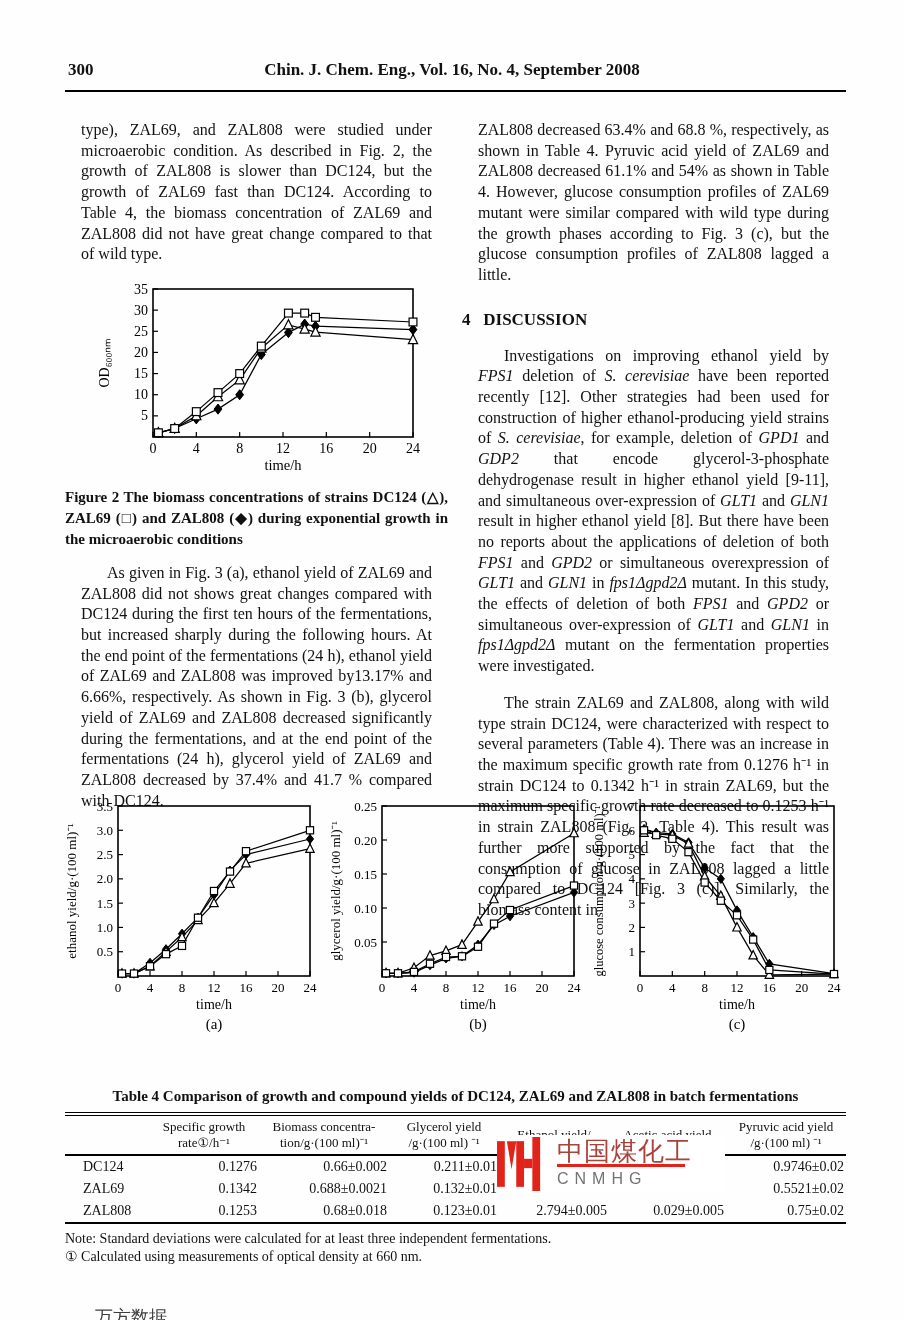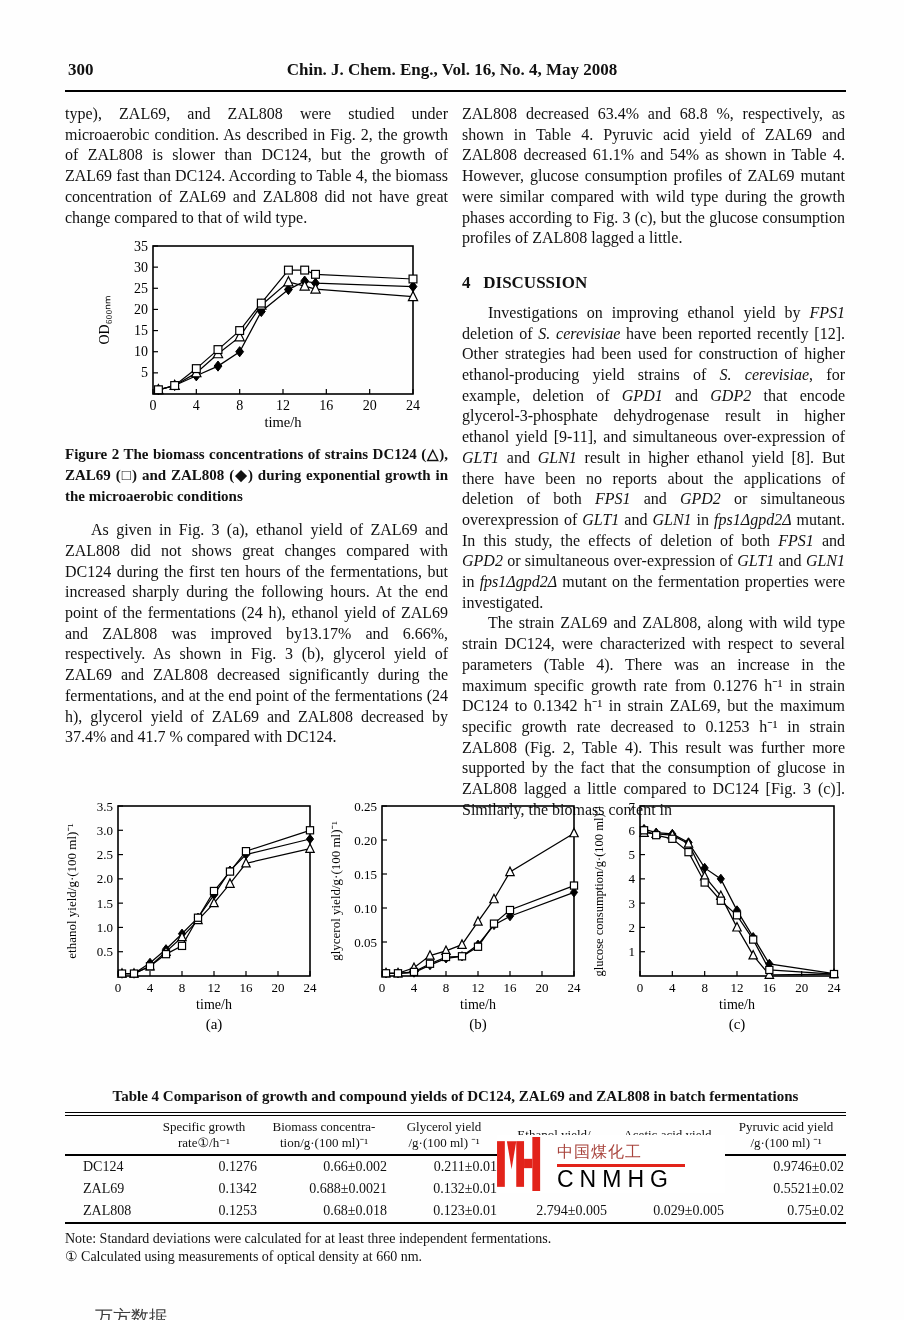--- a/index.html
+++ b/index.html
@@ -6,21 +6,21 @@
   .page{position:relative;width:904px;height:1320px;background:#fefefe;color:#111;
         font-family:"Liberation Serif",serif;overflow:hidden;}
   .hdr-pagenum{position:absolute;left:68px;top:60px;font-size:17px;font-weight:bold;}
   .hdr-journal{position:absolute;left:0;top:60px;width:904px;text-align:center;
                font-size:17px;font-weight:bold;}
   .hdr-rule{position:absolute;left:65px;top:90px;width:781px;height:0;
             border-top:2.5px solid #000;}
   .col{position:absolute;top:104px;width:383px;}
   .col-left{left:65px;}
   .col-right{left:462px;}
-  .body-text{margin:0;font-size:16px;line-height:20.7px;text-align:justify;}
+  .body-text{margin:16px;font-size:16px;line-height:20.7px;text-align:justify;}
   .indent{text-indent:26px;}
   .section-heading{margin:24px 0 10px 0;font-size:17px;font-weight:bold;white-space:pre;}
   .caption{margin:6px 0 0 0;font-size:15px;font-weight:bold;line-height:21px;text-align:justify;}
   .fig2-wrap{margin:10px 0 2px 26px;}
   .chart{display:block;}
   .figure3-row{position:absolute;left:62px;top:796px;width:786px;display:flex;
                justify-content:space-between;}
   .fig3-caption{position:absolute;left:65px;top:1042px;width:781px;}
   .table-block{position:absolute;left:65px;top:1088px;width:781px;}
   .table-title{margin:0 0 7px 0;text-align:center;font-size:15px;font-weight:bold;}
@@ -31,33 +31,33 @@
   table.t4 td{font-size:14px;text-align:right;height:22px;padding:0 2px;}
   table.t4 td.strain{text-align:left;padding-left:18px;}
   .note{margin:0;font-size:14px;line-height:18px;}
   .notes{margin-top:6px;}
   .stamp{position:absolute;left:95px;top:1266px;font-size:18px;color:#3c3c3c;
          font-family:"DejaVu Sans",sans-serif;margin-top:39px;}
   .watermark{position:absolute;left:497px;top:1135px;width:228px;height:58px;
              background:#fff;display:flex;align-items:center;z-index:5;}
   .wm-logo{flex:0 0 auto;margin-right:8px;}
   .wm-text{display:flex;flex-direction:column;align-items:flex-start;}
-  .wm-cn{font-size:16px;line-height:21px;color:#a8433c;
+  .wm-cn{font-size:26px;line-height:21px;color:#a8433c;
          font-family:"DejaVu Sans",sans-serif;letter-spacing:1px;}
   .wm-line{width:128px;height:3px;background:#e2231a;margin:2px 0 3px 0;}
-  .wm-latin{font-size:23px;line-height:18px;color:#000000;letter-spacing:6px;
+  .wm-latin{font-size:16px;line-height:18px;color:#737373;letter-spacing:6px;
             font-family:"Liberation Sans",sans-serif;}
 </style>
 </head>
 <body>
 
 <div class="page">
 
   <span class="hdr-pagenum">300</span>
-  <span class="hdr-journal">Chin. J. Chem. Eng., Vol. 16, No. 4, May 2008</span>
+  <span class="hdr-journal">Chin. J. Chem. Eng., Vol. 16, No. 4, September 2008</span>
   <div class="hdr-rule"></div>
 
   <div class="col col-left">
     <p class="body-text">type), ZAL69, and ZAL808 were studied under microaerobic condition. As described in Fig. 2, the growth of ZAL808 is slower than DC124, but the growth of ZAL69 fast than DC124. According to Table 4, the biomass concentration of ZAL69 and ZAL808 did not have great change compared to that of wild type.</p>
     <div class="fig2-wrap">
       <div class="chart"><svg width="330" height="196" viewBox="0 0 330 196">
             <rect x="62" y="8" width="260" height="148" fill="none" stroke="#000" stroke-width="1.6"></rect>
             <line x1="62" y1="156" x2="62" y2="151" stroke="#000" stroke-width="1.2"></line>
             <text x="62" y="172" text-anchor="middle" font-size="14" style="font-family:&quot;Liberation Serif&quot;,serif">0</text>
             <line x1="105.33333333333333" y1="156" x2="105.33333333333333" y2="151" stroke="#000" stroke-width="1.2"></line>

